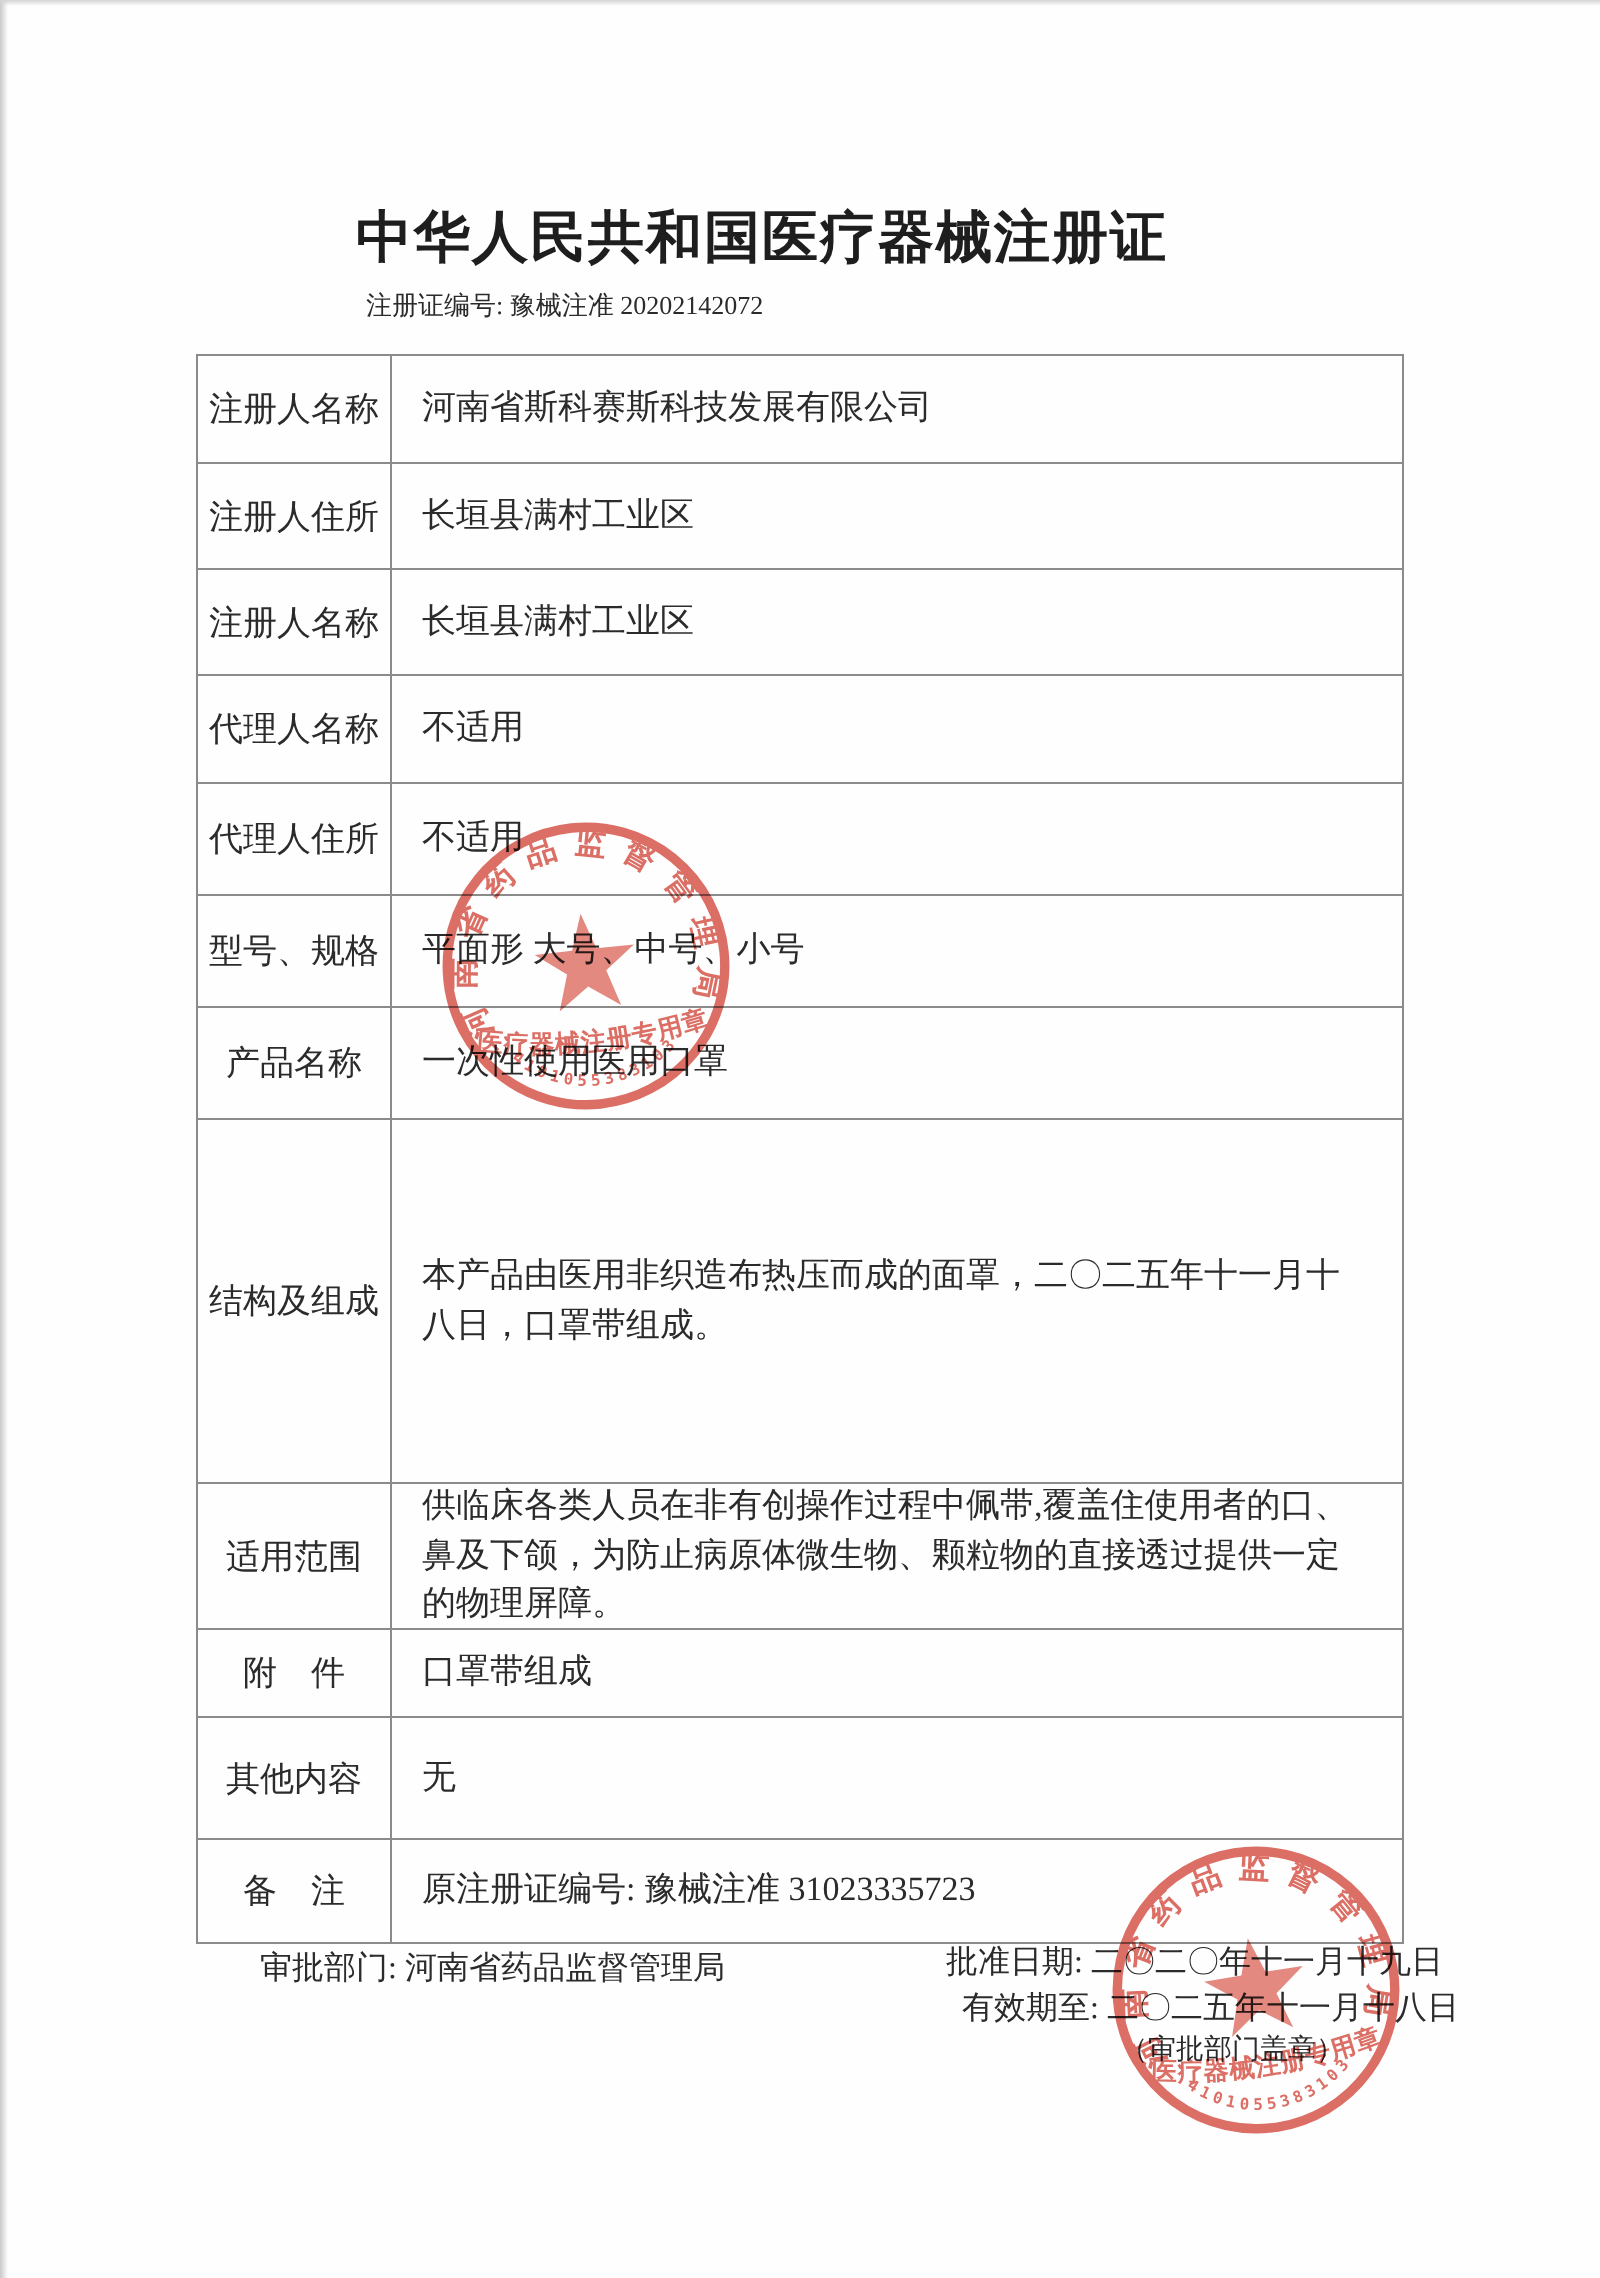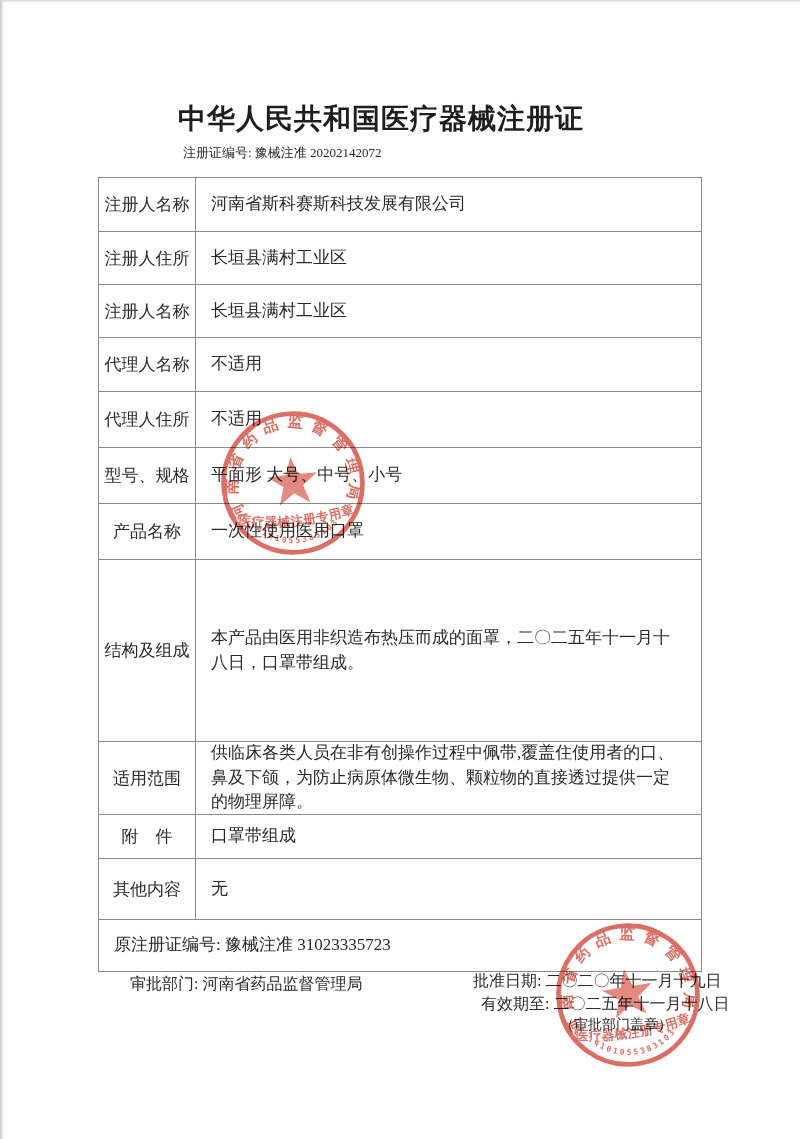--- a/index.html
+++ b/index.html
@@ -104,20 +104,21 @@
     </div>
     <div class="trow h44">
       <div class="lbl">附　件</div>
       <div class="val">口罩带组成</div>
     </div>
     <div class="trow h61">
       <div class="lbl">其他内容</div>
       <div class="val">无</div>
     </div>
     <div class="trow h52">
+      <div class="lbl">备　注</div>
       <div class="val">原注册证编号: 豫械注准 31023335723</div>
     </div>
   </div>
 
   <div class="foot f-dept">审批部门: 河南省药品监督管理局</div>
   <div class="foot f-date">批准日期: 二〇二〇年十一月十九日</div>
   <div class="foot f-valid">有效期至: 二〇二五年十一月十八日</div>
   <div class="foot f-sealnote">（审批部门盖章）</div>
 
   <div class="stamp stampA">

